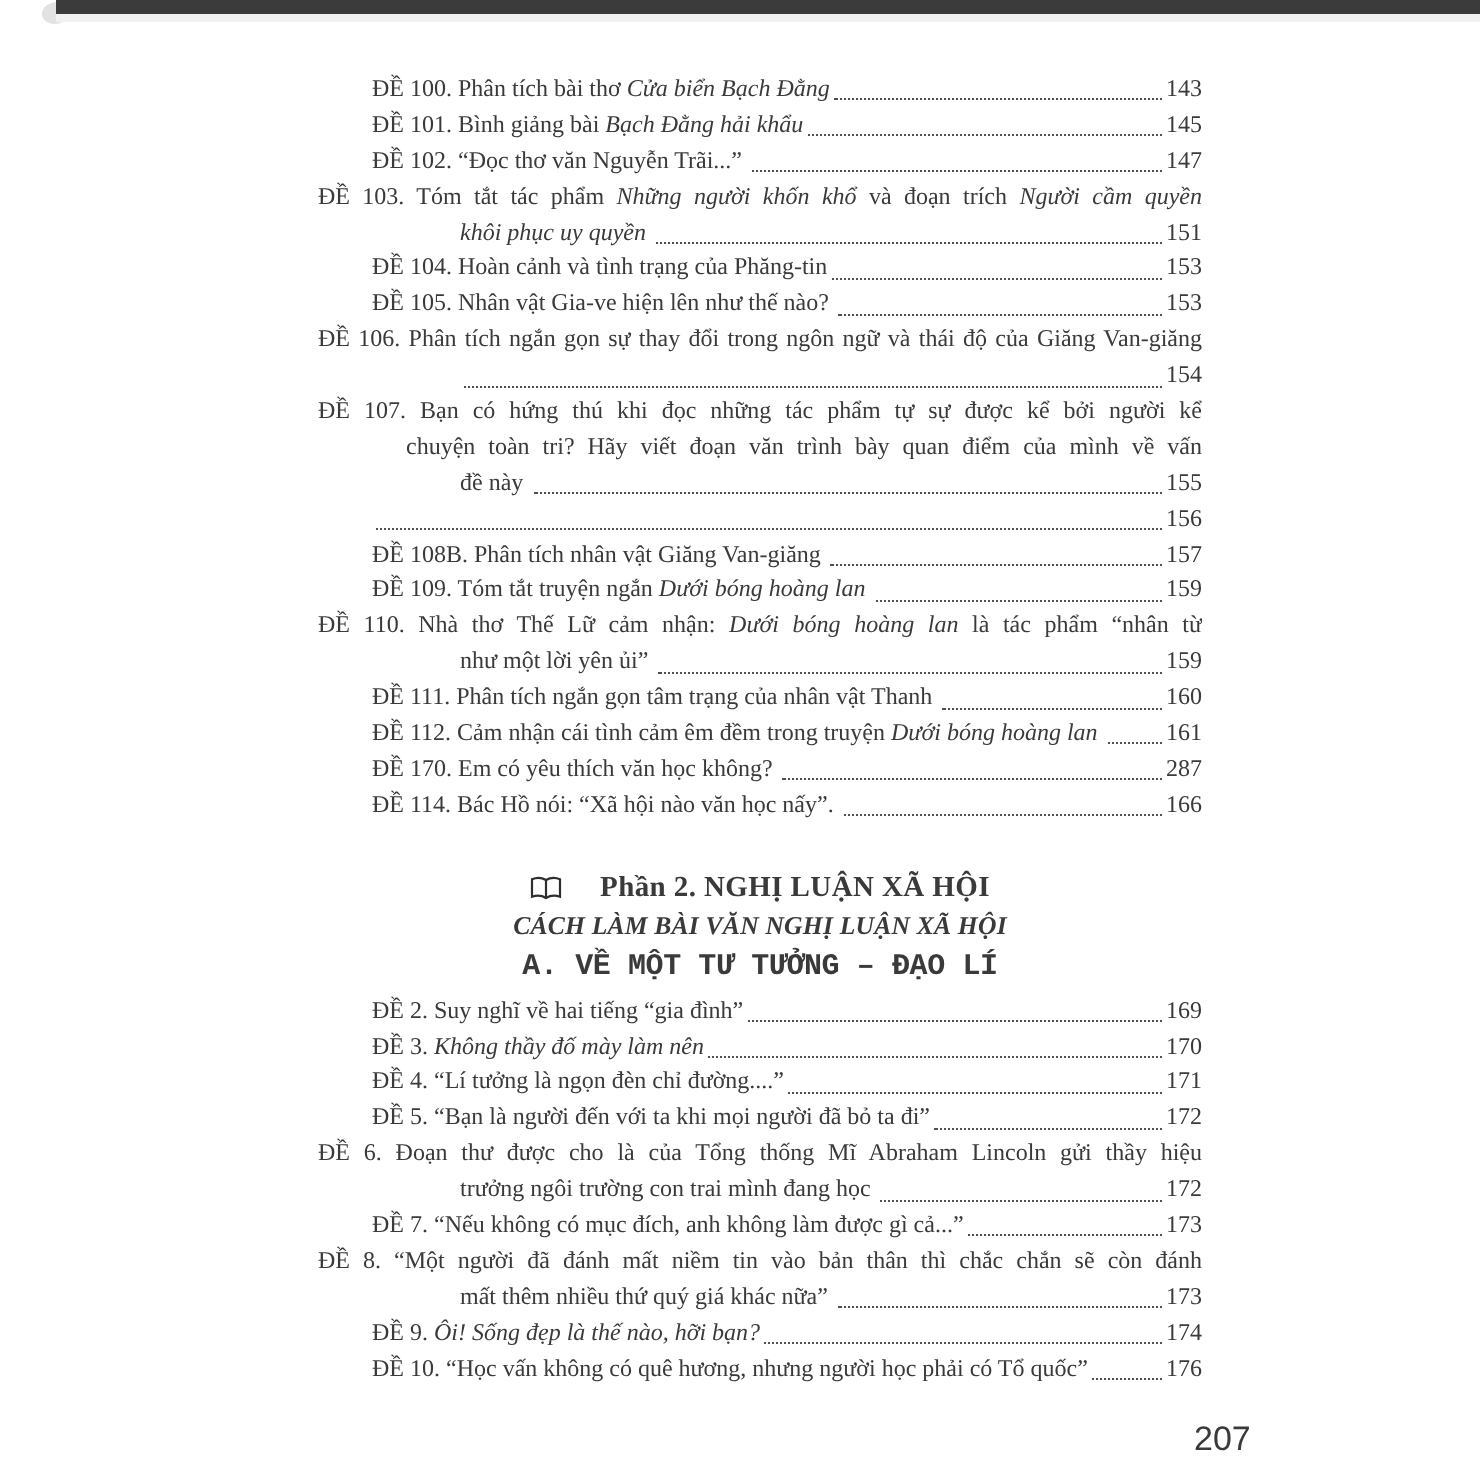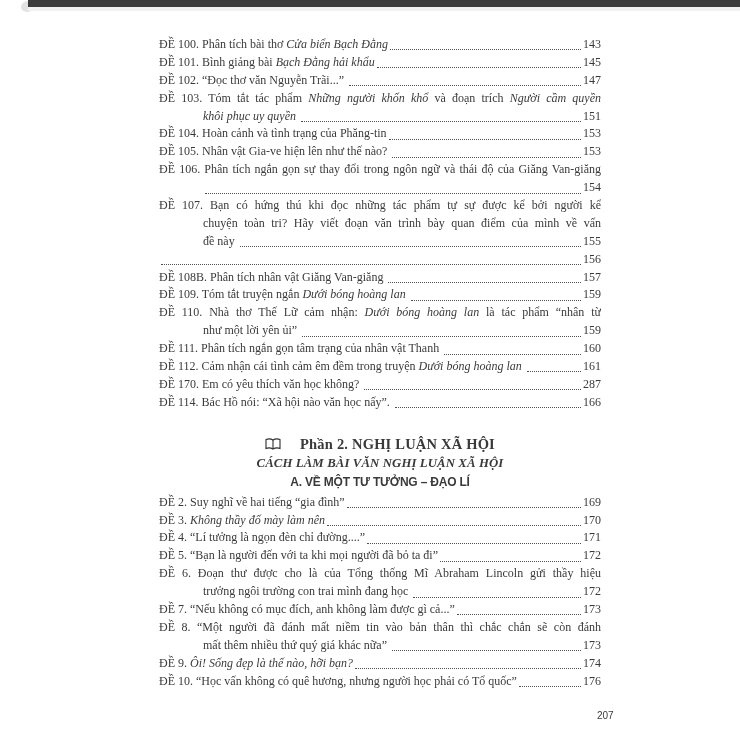--- a/index.html
+++ b/index.html
@@ -7,41 +7,41 @@
     width:740px;height:740px;position:relative;overflow:hidden;
     background:#ffffff;color:#3a3a3a;
     font-family:"Liberation Serif", serif;
   }
   .top-bar{position:absolute;left:28px;top:0;width:712px;height:7px;background:#3b3b3b;}
   .top-bar-shadow{position:absolute;left:28px;top:7px;width:712px;height:4px;background:#f1f1f1;}
   .page-curl{position:absolute;left:21px;top:1px;width:13px;height:11px;background:#e2e2e2;
     border-radius:60% 40% 55% 45%/55% 60% 40% 45%;}
   .toc{position:absolute;left:159px;top:36px;width:442px;font-size:12px;}
   .toc-entry{margin:0;}
-  .toc-line{display:flex;align-items:baseline;height:17.9px;line-height:17.9px;}
+  .toc-line{display:flex;align-items:baseline;height:17.9px;line-height:17.9px;margin-left:27px;}
   .toc-line.indent{padding-left:44px;}
   .line-full{height:17.9px;line-height:17.9px;overflow:hidden;
     text-align:justify;text-align-last:justify;word-spacing:-0.5px;}
   .line-full.indent{padding-left:44px;}
   .txt{white-space:pre;flex:0 1 auto;min-width:0;overflow:hidden;}
   .it{font-style:italic;}
   .leader{flex:1 1 8px;min-width:8px;position:relative;align-self:stretch;}
   .leader::after{content:"";position:absolute;left:2px;right:2px;bottom:3.5px;
     border-bottom:1.4px dotted #4f4f4f;}
   .pg{flex:0 0 auto;white-space:nowrap;}
   .sec-head{margin:24px 0 5px;text-align:center;}
   .sec-title{font-size:14.5px;font-weight:bold;letter-spacing:0.2px;
     display:flex;align-items:center;justify-content:center;gap:19px;}
   .book-ico{display:inline-flex;align-items:center;}
   .sec-sub{font-family:Liberation Serif, serif;font-style:italic;font-weight:bold;
     font-size:12.8px;margin-top:3px;letter-spacing:0.1px;}
-  .sec-cat{font-family:Liberation Sans, sans-serif;font-weight:bold;
-    font-size:12px;margin-top:4px;letter-spacing:-0.2px;}
+  .sec-cat{font-family:Liberation Mono, monospace;font-weight:bold;
+    font-size:15px;margin-top:4px;letter-spacing:-0.2px;}
   .footer-page{position:absolute;left:597px;top:710px;
-    font-family:"Liberation Sans", sans-serif;font-size:10px;color:#3a3a3a;}
+    font-family:"Liberation Sans", sans-serif;font-size:17px;color:#3a3a3a;}
 </style>
 </head>
 <body>
 
 <div class="page-curl"></div>
 <div class="top-bar"></div>
 <div class="top-bar-shadow"></div>
 
 <div class="toc">
   <div id="toc-part1">

